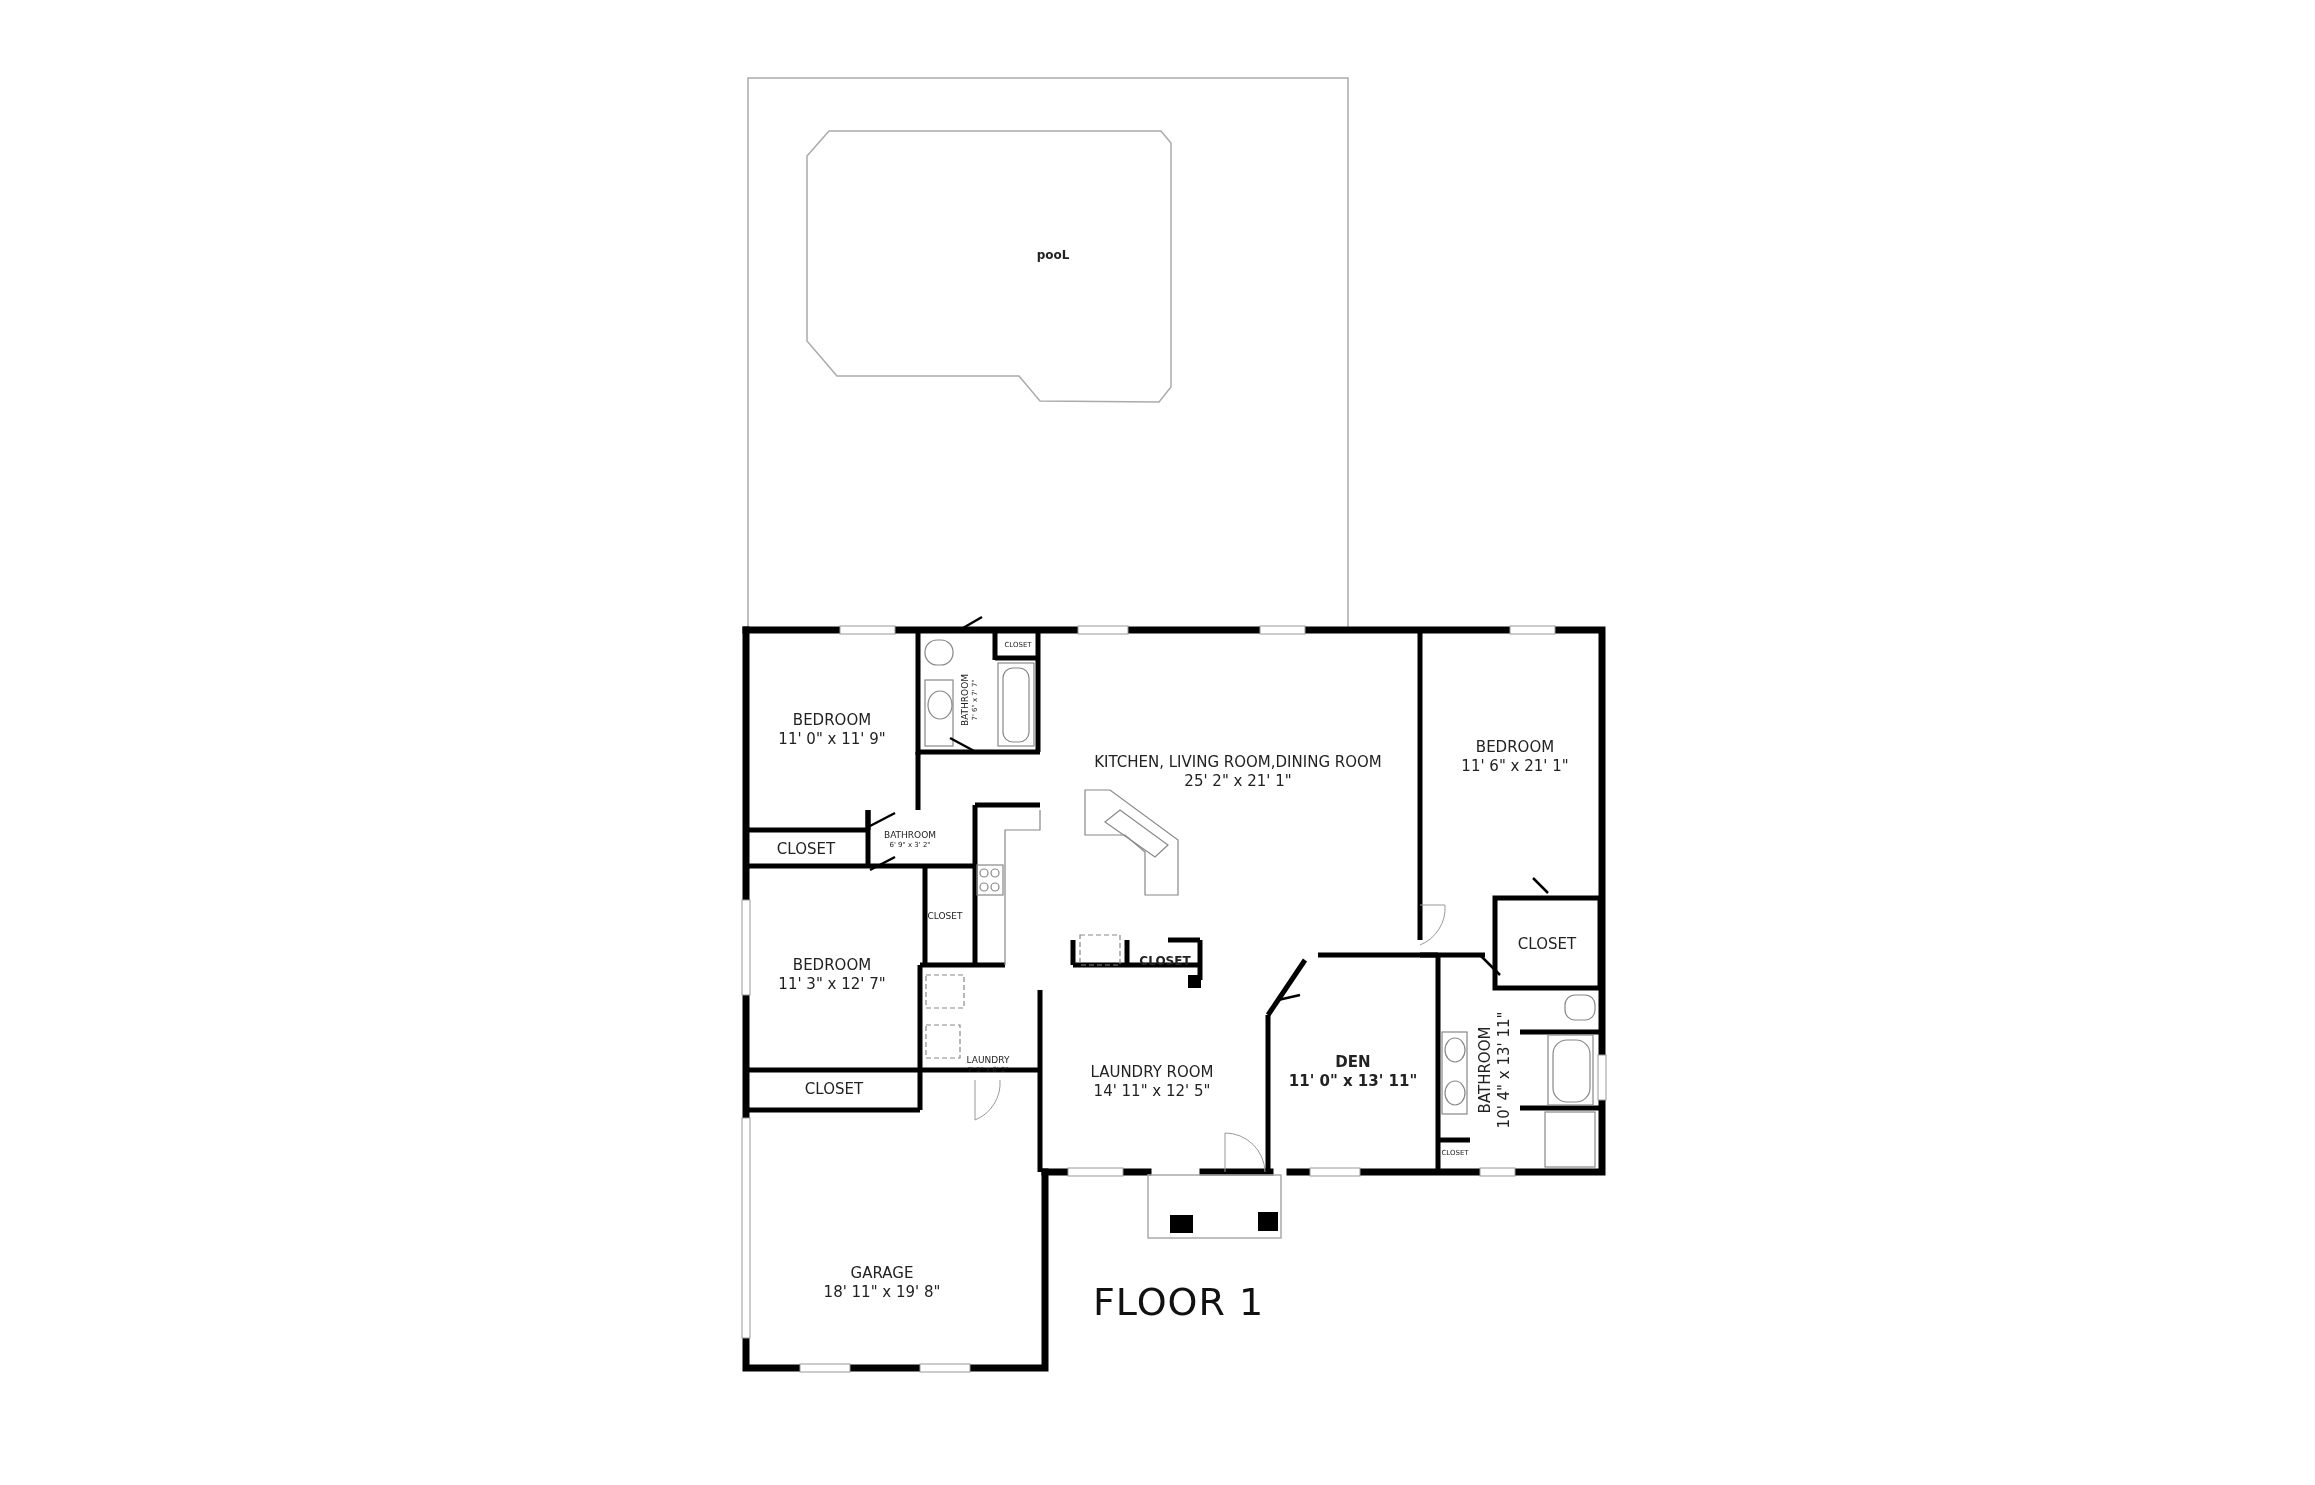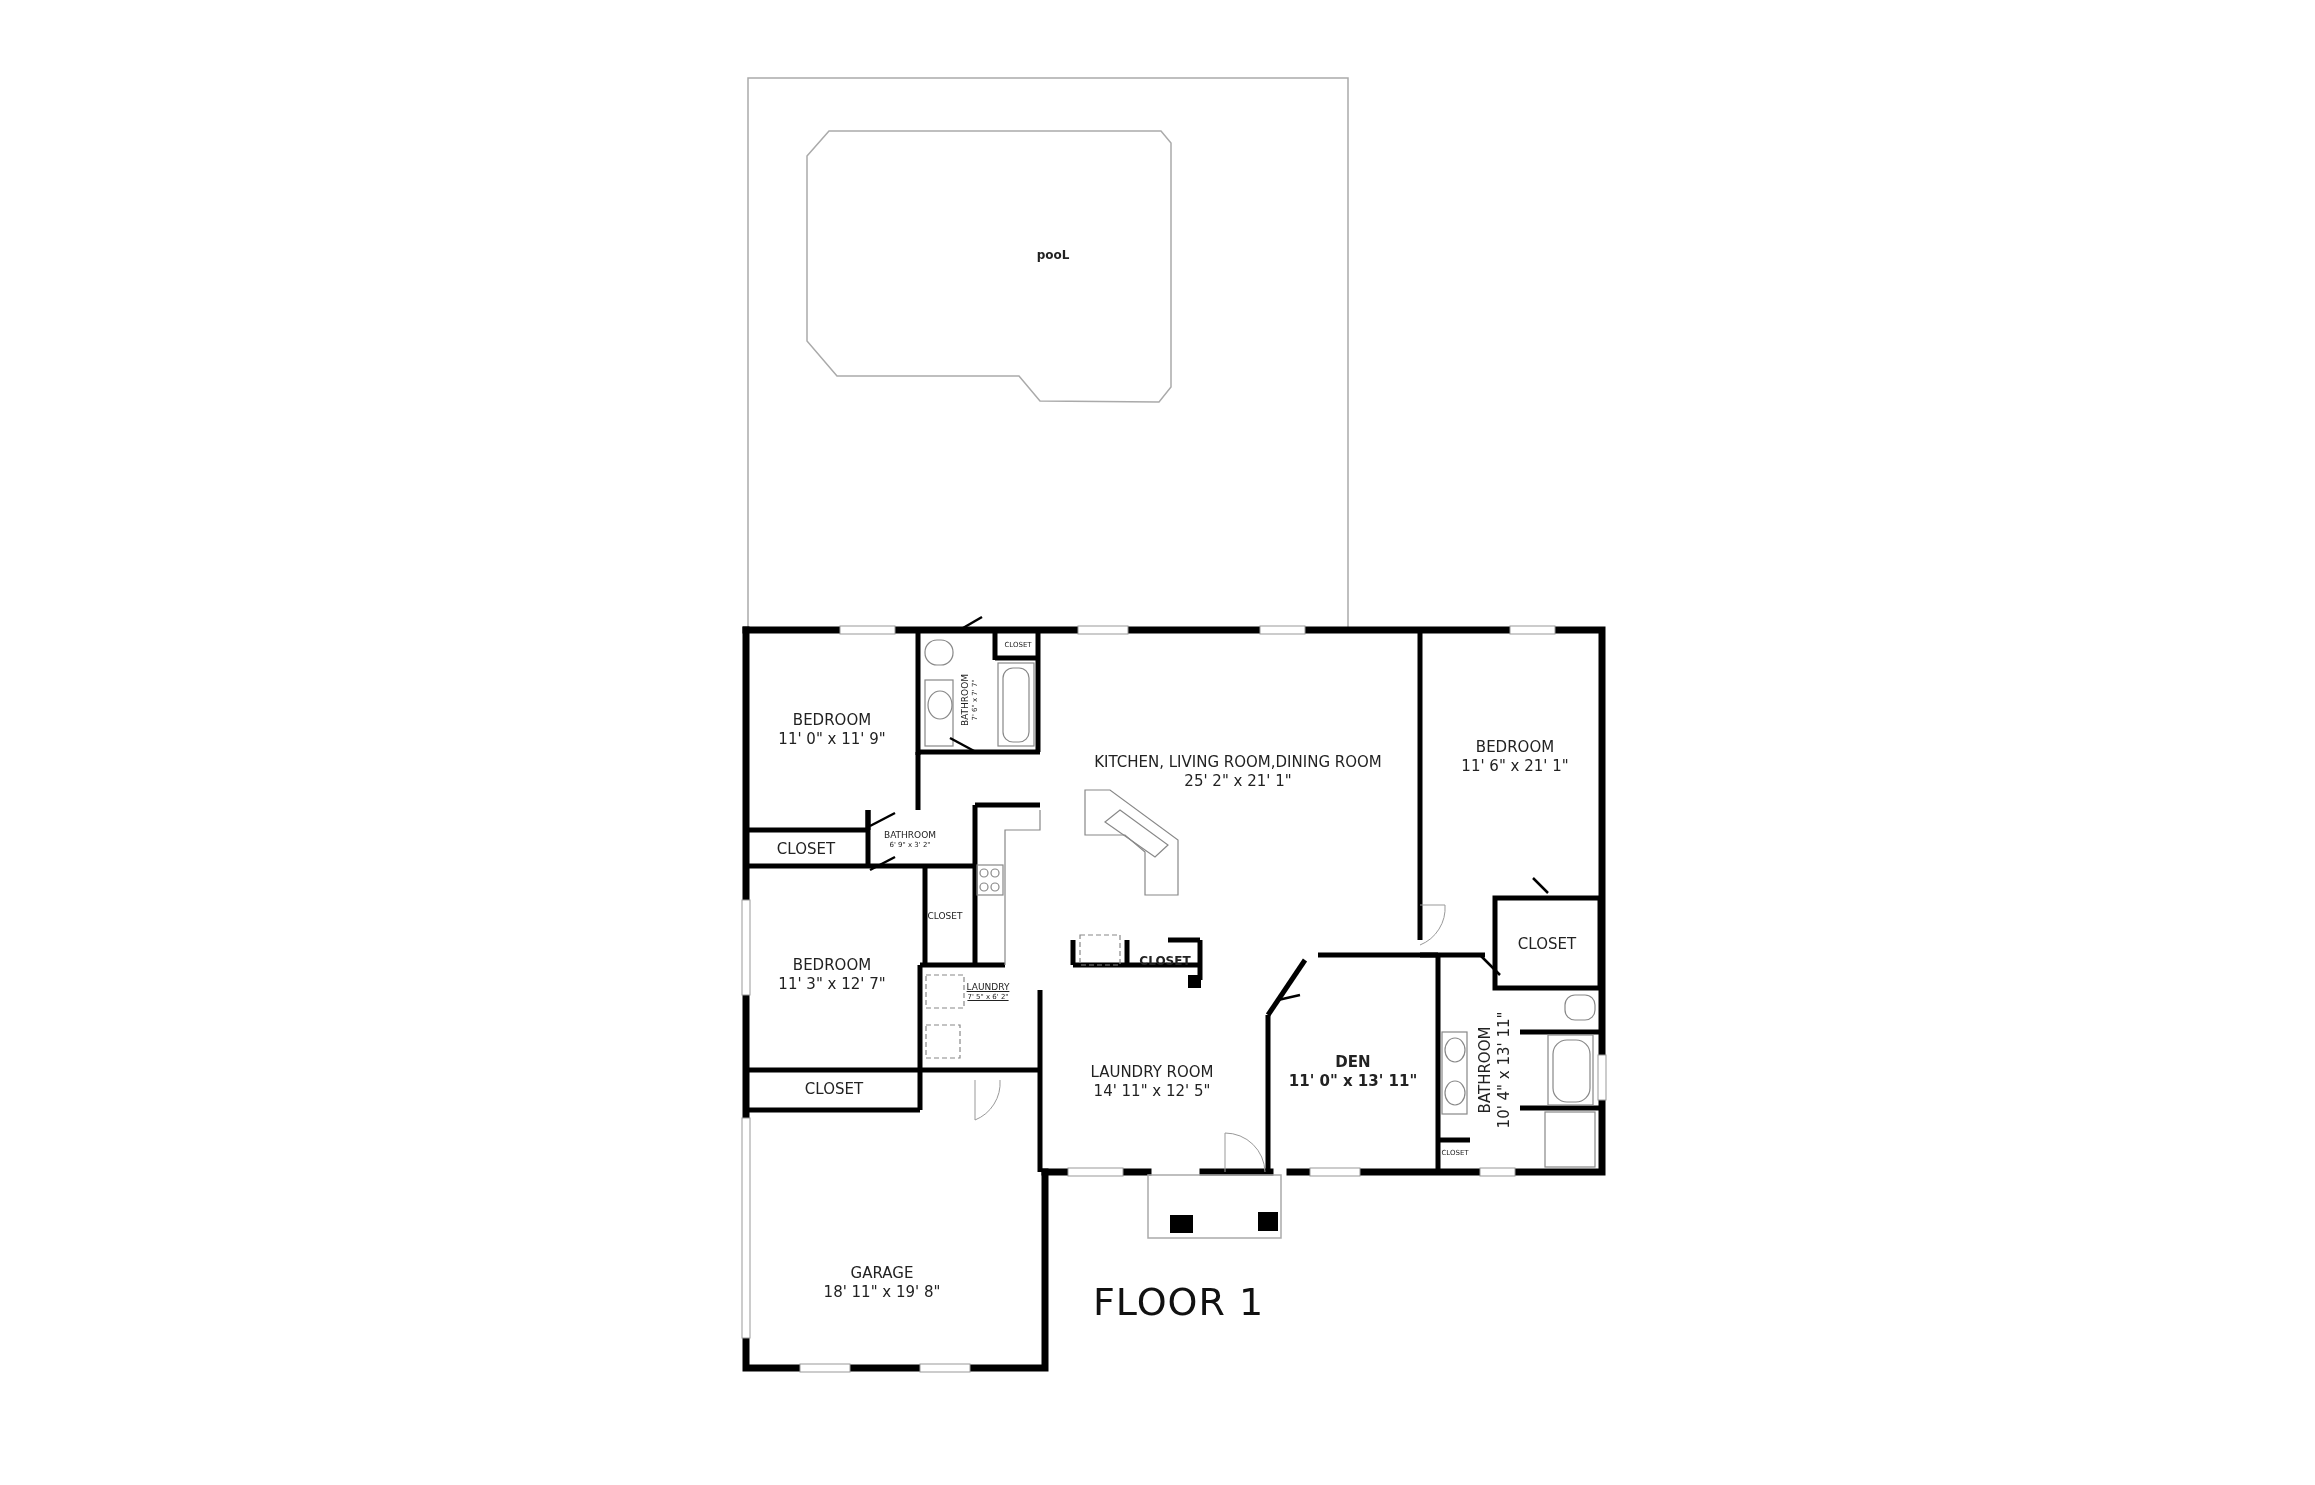--- a/index.html
+++ b/index.html
@@ -180,21 +180,21 @@
 <div class="lbl big" style="left:832px;top:975px;">
   <span class="n">BEDROOM</span>
   <span class="d">11' 3" x 12' 7"</span>
 </div>
 <div class="lbl mid" style="left:1165px;top:961px;">
   <span class="n">CLOSET</span>
 </div>
 <div class="lbl big" style="left:1547px;top:944px;">
   <span class="n">CLOSET</span>
 </div>
-<div class="lbl sm" style="left:988px;top:992px;text-decoration:underline;">
+<div class="lbl sm" style="left:988px;top:1065px;">
   <span class="n">LAUNDRY</span>
   <span class="d xs">7' 5" x 6' 2"</span>
 </div>
 <div class="lbl big" style="left:834px;top:1089px;">
   <span class="n">CLOSET</span>
 </div>
 <div class="lbl big" style="left:1152px;top:1082px;">
   <span class="n">LAUNDRY ROOM</span>
   <span class="d">14' 11" x 12' 5"</span>
 </div>

